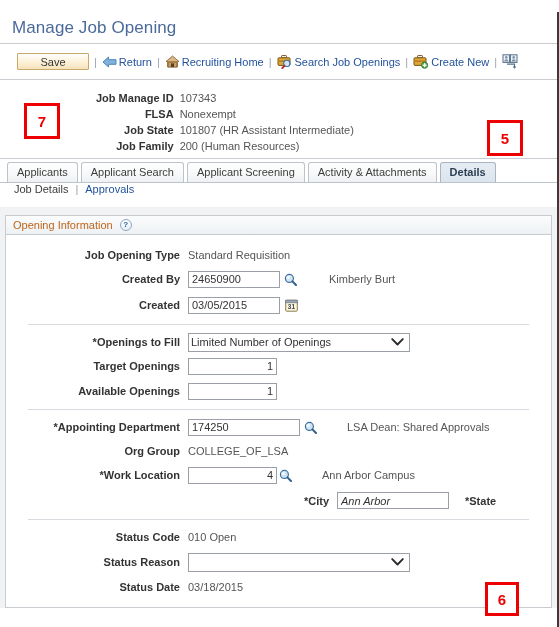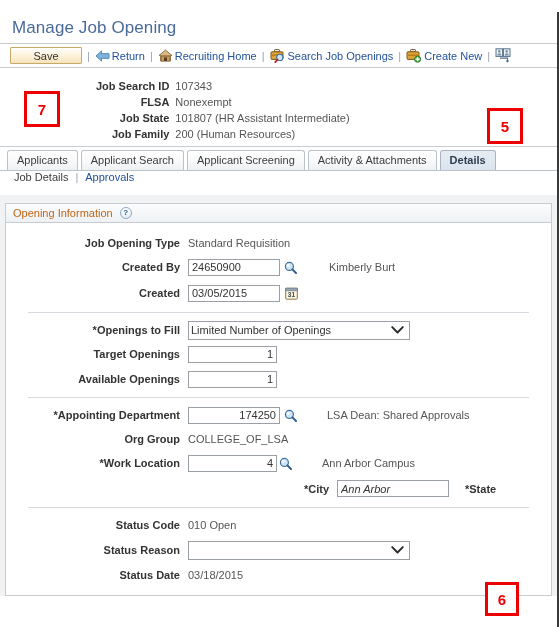--- a/index.html
+++ b/index.html
@@ -36,24 +36,24 @@
     font-weight: normal;
     letter-spacing: .1px;
     line-height: 20px;
   }
 
   
   .toolbar {
     border-top: 1px solid #c8ccd0;
     border-bottom: 1px solid #c8ccd0;
     background: #ffffff;
-    height: 25px;
-    display: flex;
-    align-items: center;
-    padding-left: 10px;
+    height: 37px;
+    display: flex;
+    align-items: center;
+    padding-left: 17px;
     box-sizing: border-box;
     position: relative;
   }
   .save-btn {
     width: 72px;
     height: 17px;
     line-height: 16px;
     text-align: center;
     font-size: 11px;
     color: #333;
@@ -370,21 +370,21 @@
   </div>
 
   <div class="hdr-block">
     <div class="redbox" style="left:24px; top:23px; width:36px; height:36px;">
       <span>7</span>
     </div>
 
     <table class="hdr-table">
       <tbody>
           <tr>
-        <td class="hdr-lbl">Job Search ID</td>
+        <td class="hdr-lbl">Job Manage ID</td>
         <td class="hdr-val">107343</td>
       </tr>
       <tr>
         <td class="hdr-lbl">FLSA</td>
         <td class="hdr-val">Nonexempt</td>
       </tr>
       <tr>
         <td class="hdr-lbl">Job State</td>
         <td class="hdr-val">101807 (HR Assistant Intermediate)</td>
       </tr>
@@ -478,21 +478,21 @@
 
         <div class="frow" style="height:26px;">
           <div class="flabel">Available Openings</div>
           <input class="ftext num" style="width: 89px;" value="1">
         </div>
 
         <div class="divider"></div>
 
         <div class="frow">
           <div class="flabel">*Appointing Department</div>
-          <input class="ftext" style="width: 92px; text-align: right;" value="174250">
+          <input class="ftext" style="width: 112px;" value="174250">
           <span class="mag">
             <svg width="13" height="13" viewBox="0 0 13 13">
               <circle cx="5.4" cy="5.4" r="4" fill="#cfe4f4" stroke="#3f6f9c" stroke-width="1.2"></circle>
               <circle cx="4.3" cy="4.3" r="1.6" fill="#ffffff" opacity="0.75"></circle>
               <line x1="8.4" y1="8.4" x2="12" y2="12" stroke="#2f5e8c" stroke-width="2" stroke-linecap="round"></line>
             </svg>
           </span>
           <span class="aftertext" style="margin-left:30px;">LSA Dean: Shared Approvals</span>
         </div>
 

